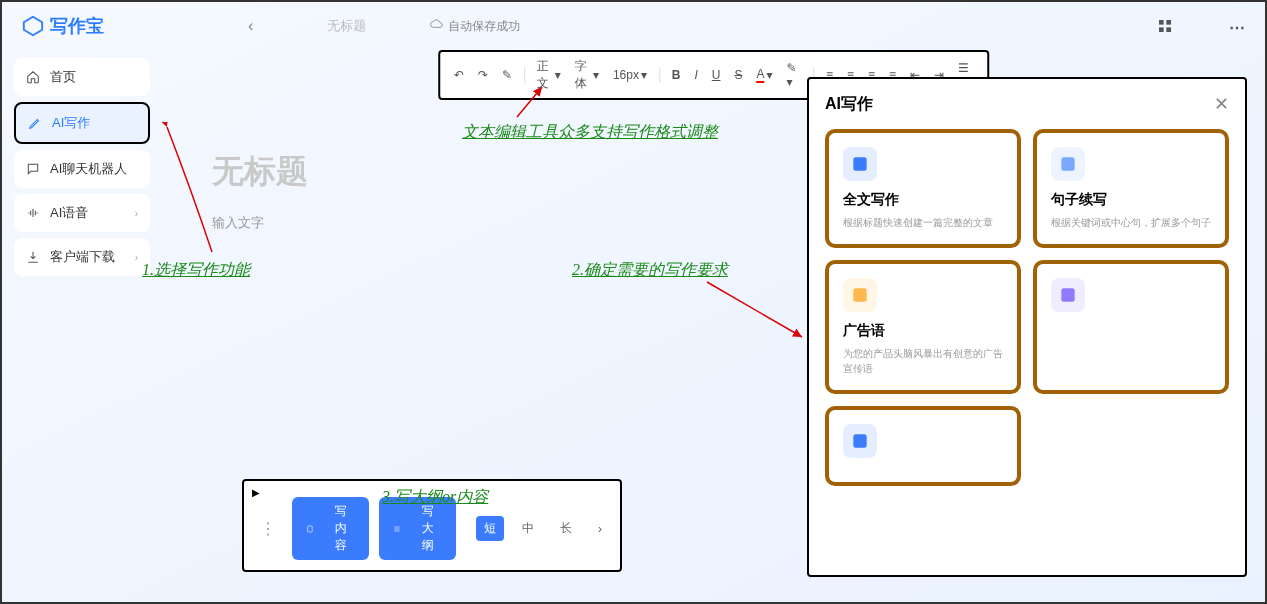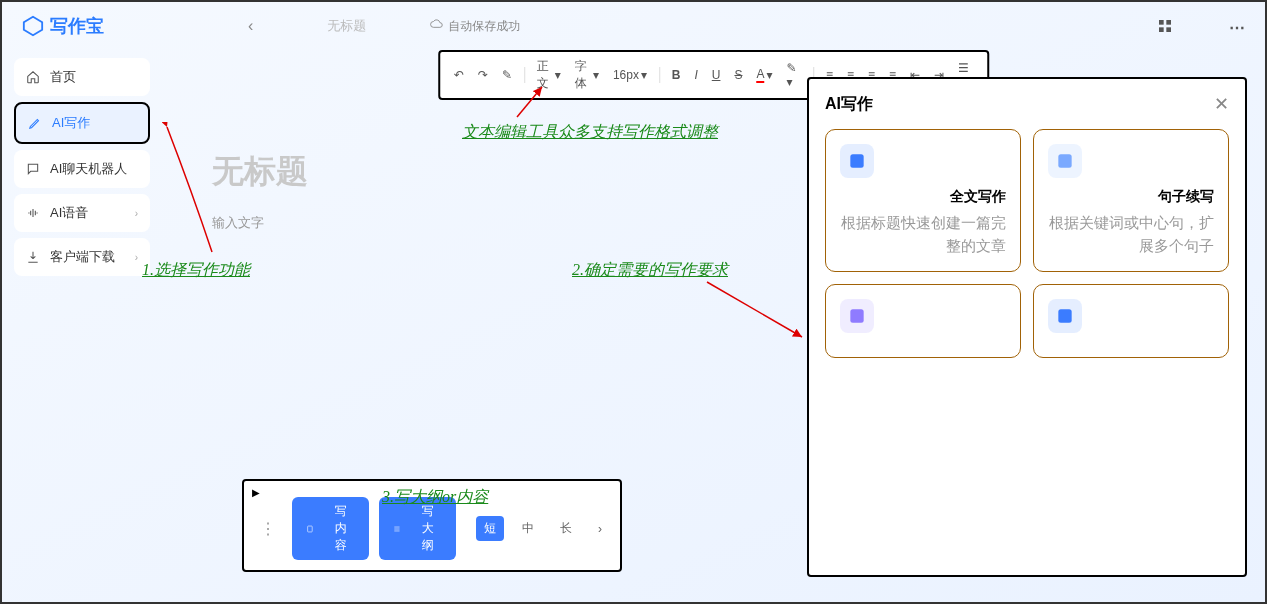--- a/index.html
+++ b/index.html
@@ -31,24 +31,24 @@
 .pill { border-radius:6px; padding:6px 14px; font-size:12px; cursor:pointer; display:flex; align-items:center; gap:21px; }
 .pill.blue { background:#3b7cff; color:#fff; }
 .lenbtn { padding:4px 8px; font-size:12px; border-radius:4px; cursor:pointer; }
 .lenbtn.active { background:#3b7cff; color:#fff; }
 .lenbtn:not(.active) { color:#666; }
 .panel { position:absolute; right:18px; top:75px; width:440px; height:500px; background:#fff; border:2px solid #000; border-radius:4px; padding:14px 16px; overflow:hidden; }
 .panel-head { display:flex; align-items:center; justify-content:space-between; margin-bottom:14px; }
 .panel-head h3 { font-size:16px; font-weight:700; }
 .panel-head .close { color:#888; cursor:pointer; font-size:18px; }
 .cards { display:grid; grid-template-columns:1fr 1fr; gap:12px; }
-.card { border:1px solid #a16207; border-radius:10px; padding:14px; background:#fff; cursor:pointer;text-align:right; }
+.card { border:4px solid #a16207; border-radius:10px; padding:14px; background:#fff; cursor:pointer; }
 .card .ico { width:34px; height:34px; border-radius:8px; margin-bottom:10px; display:flex; align-items:center; justify-content:center; font-size:18px; }
 .card h4 { font-size:14px; font-weight:700; margin-bottom:6px; }
-.card p { font-size:15px; color:#999; line-height:1.5; }
+.card p { font-size:10px; color:#999; line-height:1.5; }
 .annotation { position:absolute; color:#1a8a1a; font-style:italic; font-family:"KaiTi","STKaiti",serif; font-size:16px; text-decoration:underline; pointer-events:none; z-index:50; }
 .arrow { position:absolute; pointer-events:none; z-index:49; }
 svg.sm { width:14px; height:14px; }
 </style>
 </head>
 <body>
 
 <div class="topbar">
   <div class="logo">
     <svg viewBox="0 0 24 24" fill="none">
@@ -193,20 +193,29 @@
         <p>根据标题快速创建一篇完整的文章</p>
       </div>
       <div class="card">
         <div class="ico" style="background:#7aa9ff22;color:#7aa9ff">
           <svg width="20" height="20" viewBox="0 0 24 24">
             <rect x="4" y="4" width="16" height="16" rx="3" fill="#7aa9ff"></rect>
           </svg>
         </div>
         <h4>句子续写</h4>
         <p>根据关键词或中心句，扩展多个句子</p>
+      </div>
+      <div class="card">
+        <div class="ico" style="background:#ffb84d22;color:#ffb84d">
+          <svg width="20" height="20" viewBox="0 0 24 24">
+            <rect x="4" y="4" width="16" height="16" rx="3" fill="#ffb84d"></rect>
+          </svg>
+        </div>
+        <h4>广告语</h4>
+        <p>为您的产品头脑风暴出有创意的广告宣传语</p>
       </div>
       <div class="card">
         <div class="ico" style="background:#8f7bff22;color:#8f7bff">
           <svg width="20" height="20" viewBox="0 0 24 24">
             <rect x="4" y="4" width="16" height="16" rx="3" fill="#8f7bff"></rect>
           </svg>
         </div>
         <h4></h4>
         <p></p>
       </div>

